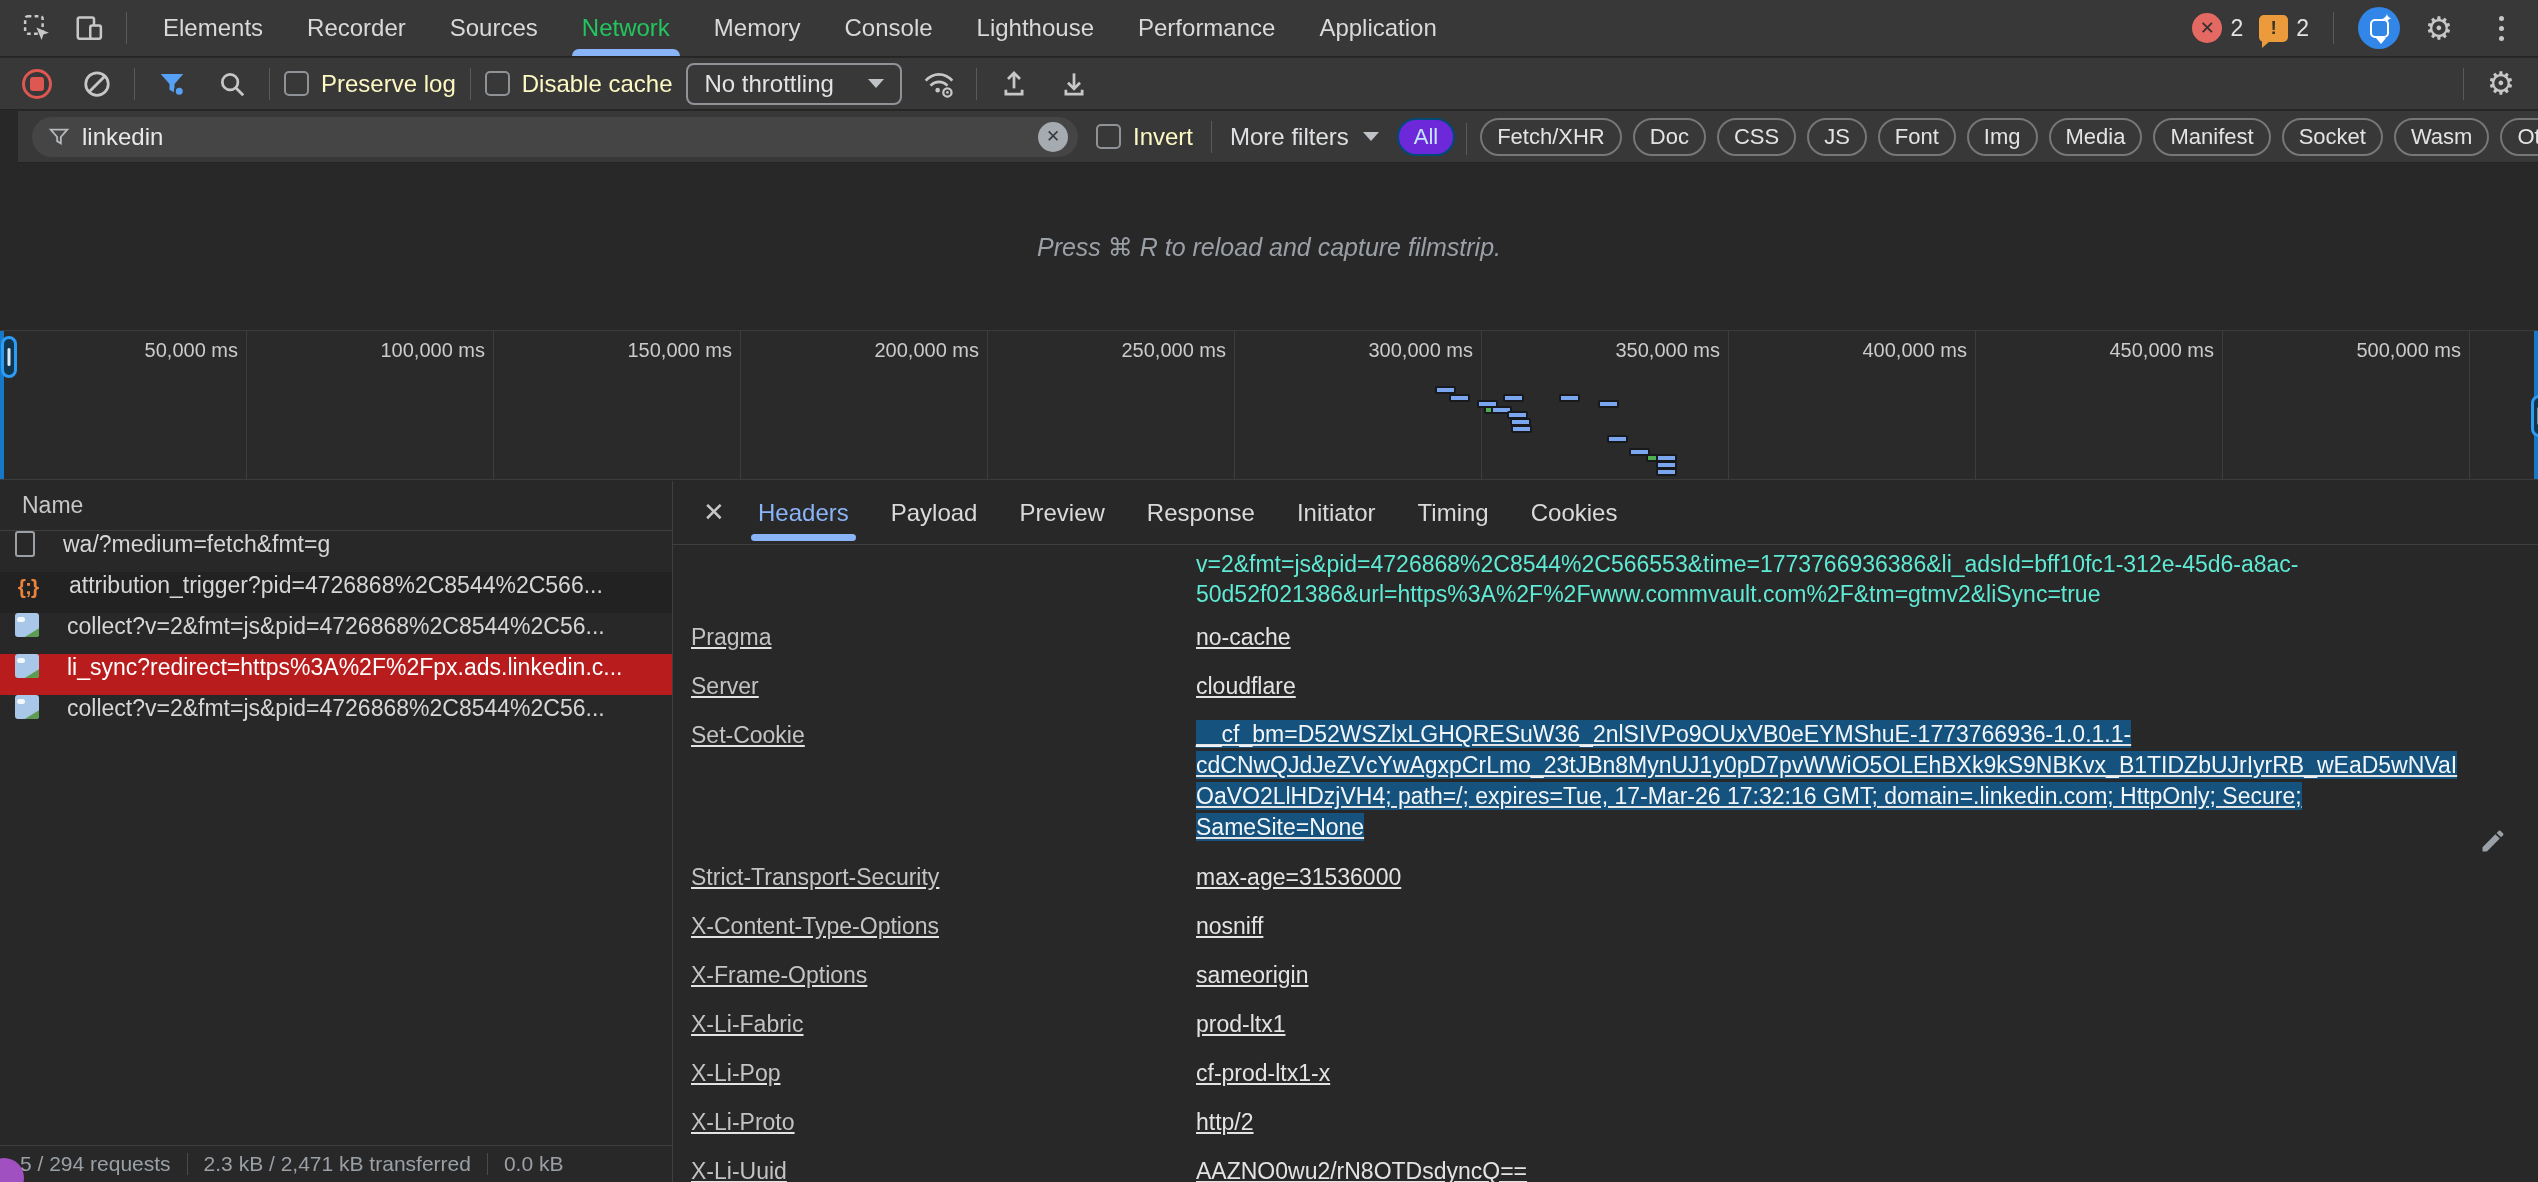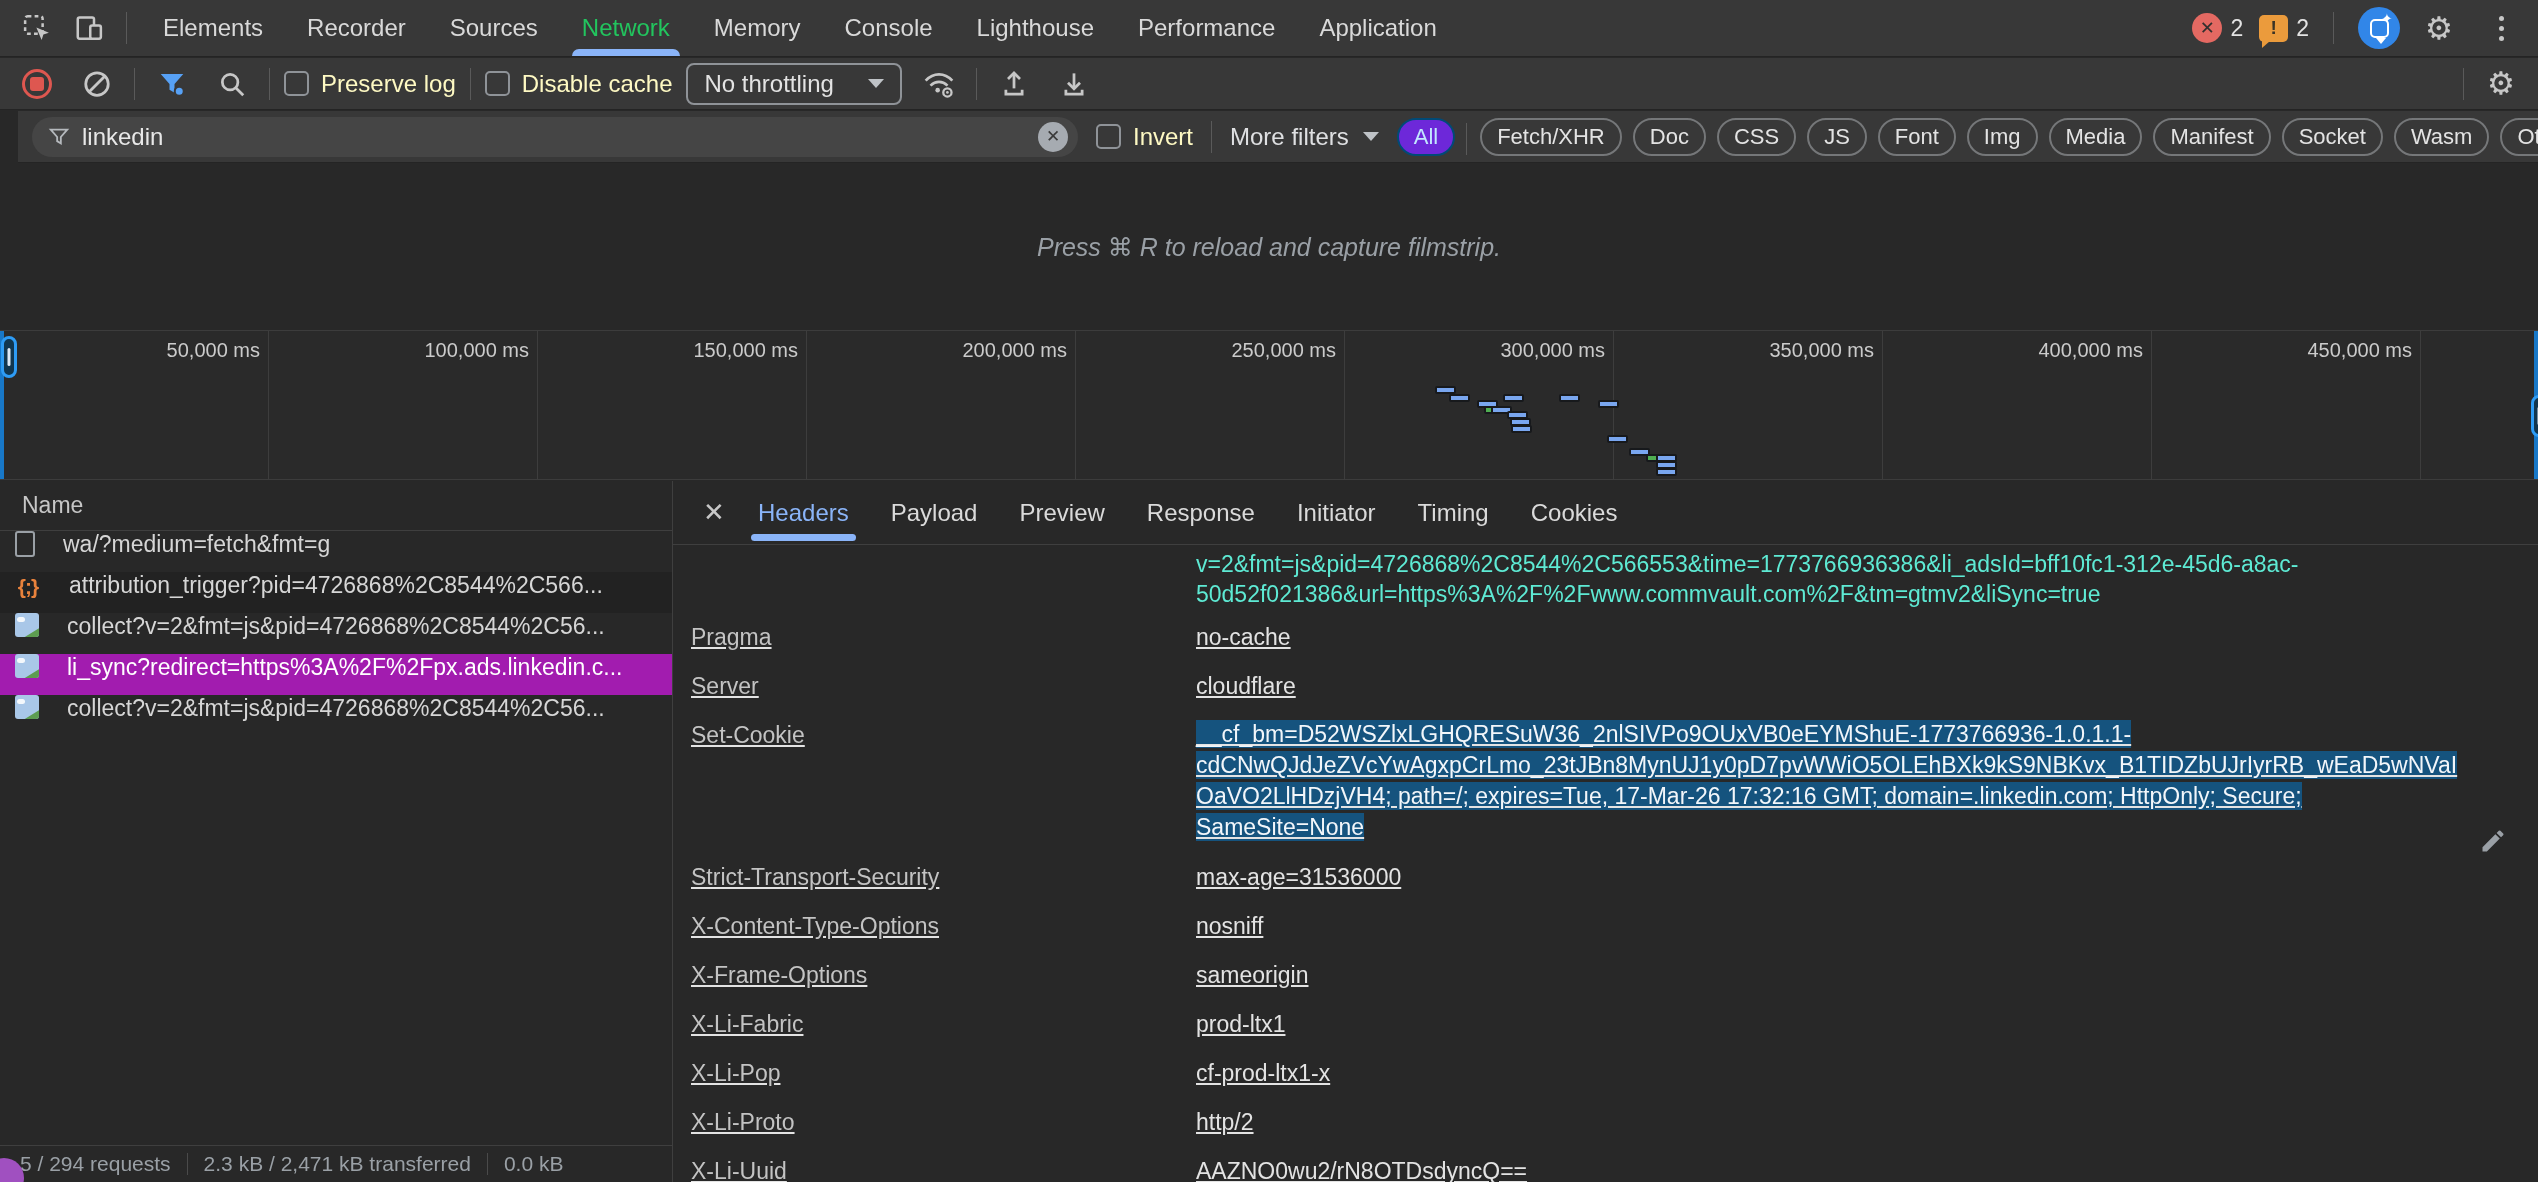--- a/index.html
+++ b/index.html
@@ -76,42 +76,42 @@
 
   
   .filmstrip { position:absolute; left:0; top:164px; width:100%; height:166px;
     display:flex; align-items:center; justify-content:center; }
   .filmstrip-text { font-style:italic; font-size:25px; color:#9aa0a6; }
 
   
   .timeline { position:absolute; left:0; top:330px; width:100%; height:150px;
     border-top:1px solid #3c3c3c; border-bottom:1px solid #3c3c3c; background:#2a2a2a; overflow:hidden; }
   .tgrid { position:absolute; inset:0; display:flex; }
-  .tcell { width:269px; height:100%; border-right:1px solid #3d3d3d; flex:none;
+  .tcell { width:247px; height:100%; border-right:1px solid #3d3d3d; flex:none;
     display:flex; justify-content:flex-end; align-items:flex-start; padding:8px 8px 0 0; }
   .tlabel { font-size:20px; color:#cbcbcb; white-space:nowrap; }
   .bars { position:absolute; inset:0; }
   .bar { position:absolute; width:21px; height:8px; background:#79a6ef; border:2px solid #17191c; border-radius:2px; }
   .bar.green { background:#4fae51; }
   .tl-edge-l { position:absolute; left:0; top:0; bottom:0; width:4px; background:#1878c8; }
   .tl-edge-r { position:absolute; right:0; top:0; bottom:0; width:4px; background:#1878c8; }
   .tl-handle { position:absolute; width:16px; height:42px; border:3px solid #2e9cf5; border-radius:8px; background:#11364f; }
   .tl-handle::after { content:""; position:absolute; left:50%; top:50%; transform:translate(-50%,-50%); width:3px; height:18px; background:#dfe9f5; border-radius:2px; }
   .tl-handle.left { left:1px; top:5px; }
   .tl-handle.right { right:-9px; top:64px; }
 
   
   .main { position:absolute; left:0; top:481px; width:100%; height:701px; }
   .names-pane { position:absolute; left:0; top:0; width:672px; height:100%; background:#282828; overflow:hidden; }
   .names-header { height:50px; display:flex; align-items:center; padding-left:22px;
     border-bottom:1px solid #3f3f3f; font-size:23px; color:#c7c7c7; }
   .req-row { height:41px; display:flex; gap:28px; padding-left:15px;
     font-size:23px; color:#d6d6d6; white-space:nowrap; overflow:hidden; }
   .req-row.striped { background:#222222; }
-  .req-row.selected { background:#a21caf; color:#ffffff; }
+  .req-row.selected { background:#b91c1c; color:#ffffff; }
   .ricon { flex:none; display:flex; align-items:center; justify-content:center; width:26px; height:30px; }
   .ricon.icon-doc { width:20px; height:26px; border:2px solid #9aa0a6; border-radius:3px; }
   .ricon.icon-script { color:#e8823c; font-weight:bold; font-size:21px; letter-spacing:-1px; }
   .ricon.icon-script::before { content:"{;}"; }
   .ricon.icon-img { position:relative; width:24px; height:24px; border-radius:3px; background:#a9c7e8; overflow:hidden; }
   .ricon.icon-img::before { content:""; position:absolute; left:2px; top:4px; width:8px; height:5px; border-radius:4px; background:#f4f8fc; }
   .ricon.icon-img::after { content:""; position:absolute; left:0; bottom:-6px; width:0; height:0;
     border-left:26px solid transparent; border-bottom:16px solid #5d9c50; }
   .req-name { overflow:hidden; text-overflow:clip; }
 

